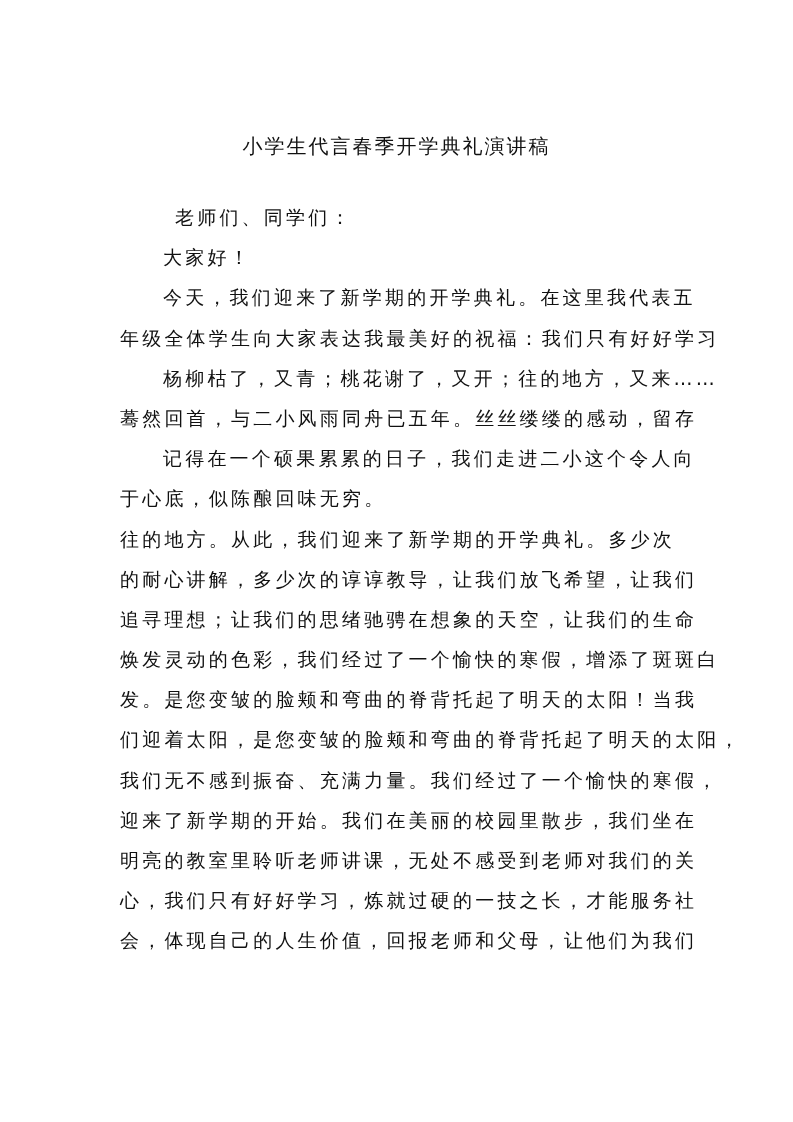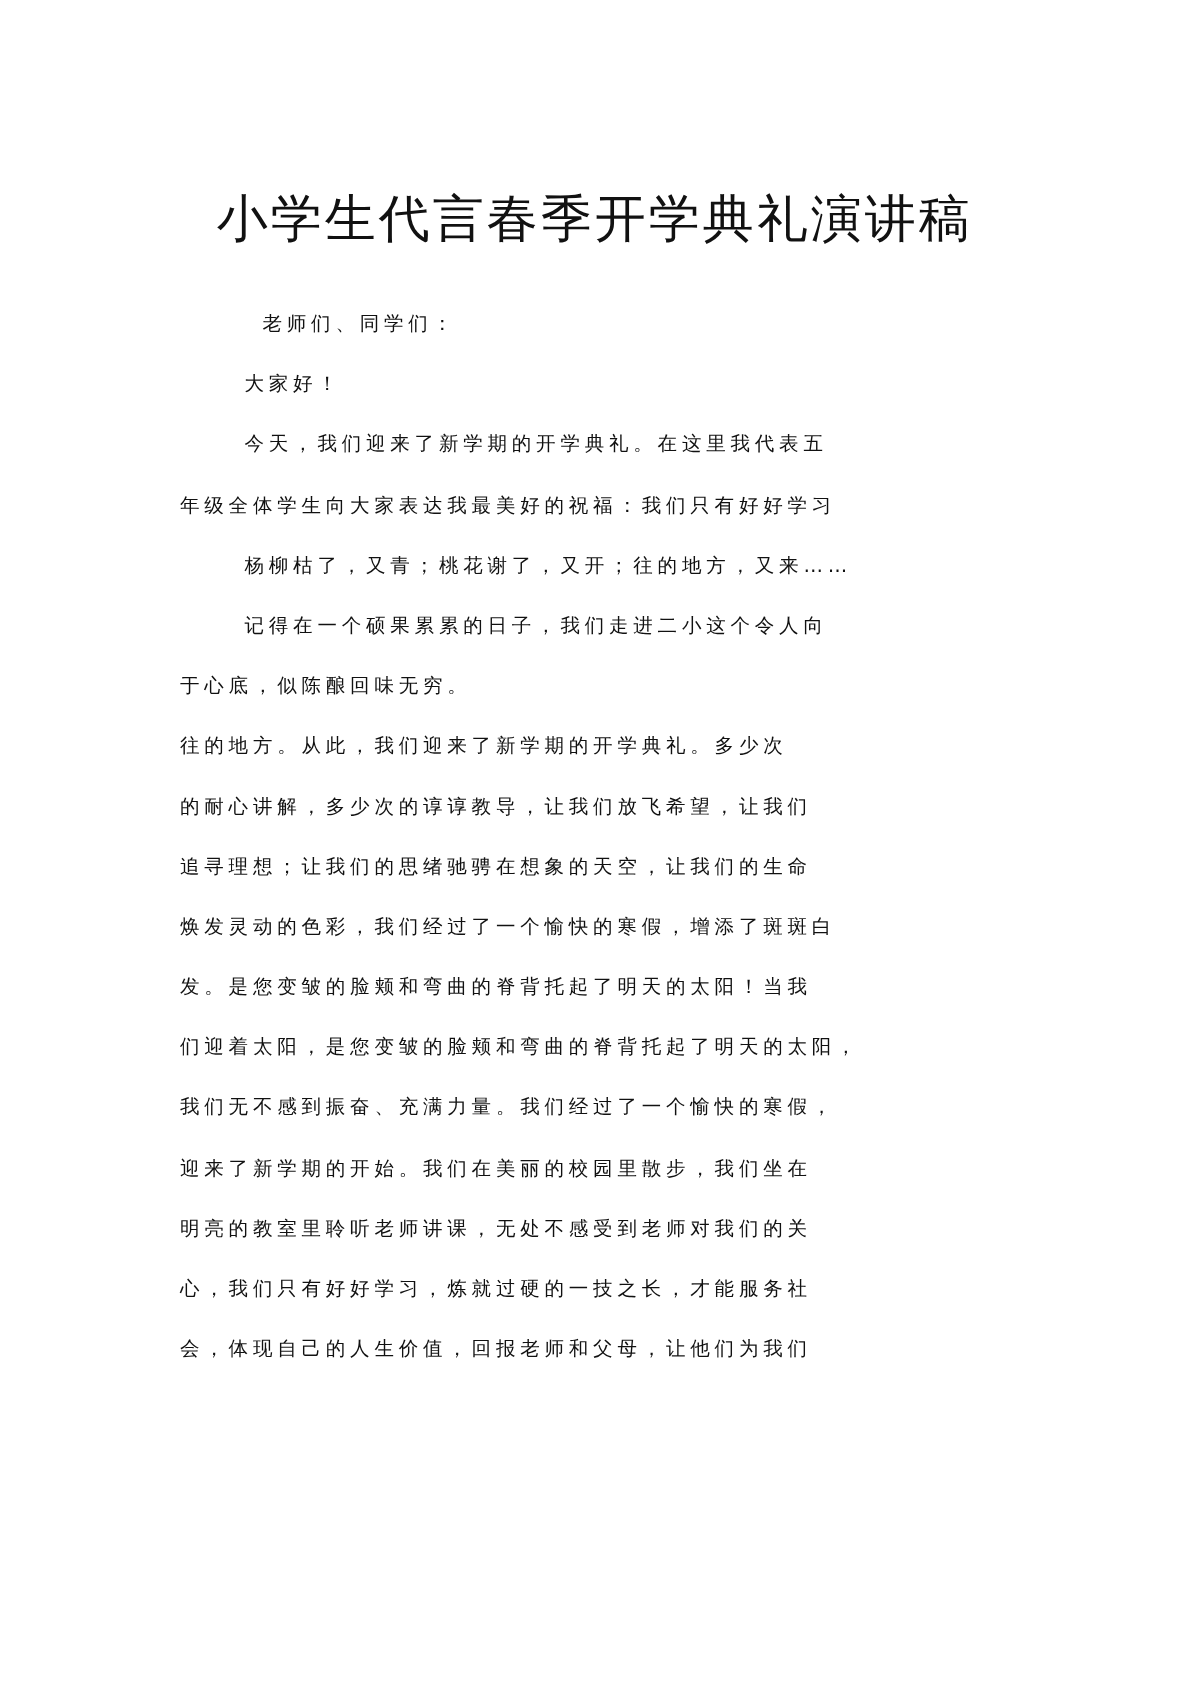--- a/index.html
+++ b/index.html
@@ -1,36 +1,37 @@
 <!DOCTYPE html>
 <html><head>
 <meta charset="utf-8">
 <style>
   html, body { margin:0; padding:0; background:#ffffff; }
   body { width:793px; height:1122px; position:relative; overflow:hidden;
          font-family:"DejaVu Sans", "Liberation Sans", sans-serif; color:#111; }
   .title { position:absolute; top:126px; left:0; width:793px; text-align:center;
-           font-size:34px; letter-spacing:2px; line-height:40px; font-family:"DejaVu Serif", serif; }
-  .body { position:absolute; top:197px; left:120px; width:556px; font-size:13px;
+           font-size:20px; letter-spacing:2px; line-height:40px; font-family:"DejaVu Serif", serif; }
+  .body { position:absolute; top:197px; left:120px; width:556px; font-size:19px;
           line-height:40.2px; }
   .line { white-space:nowrap; height:40.2px; letter-spacing:3.2px; }
   .indent { padding-left:43px; }
   .indent-sal { padding-left:55px; }
 </style>
 </head>
 <body>
 
 <div class="title">小学生代言春季开学典礼演讲稿</div>
 
 <div class="body">
   <div class="line indent-sal">老师们、同学们：</div>
   <div class="line indent">大家好！</div>
   <div class="line indent">今天，我们迎来了新学期的开学典礼。在这里我代表五</div>
   <div class="line">年级全体学生向大家表达我最美好的祝福：我们只有好好学习</div>
   <div class="line indent">杨柳枯了，又青；桃花谢了，又开；往的地方，又来……</div>
+  <div class="line">蓦然回首，与二小风雨同舟已五年。丝丝缕缕的感动，留存</div>
   <div class="line indent">记得在一个硕果累累的日子，我们走进二小这个令人向</div>
   <div class="line">于心底，似陈酿回味无穷。</div>
   <div class="line">往的地方。从此，我们迎来了新学期的开学典礼。多少次</div>
   <div class="line">的耐心讲解，多少次的谆谆教导，让我们放飞希望，让我们</div>
   <div class="line">追寻理想；让我们的思绪驰骋在想象的天空，让我们的生命</div>
   <div class="line">焕发灵动的色彩，我们经过了一个愉快的寒假，增添了斑斑白</div>
   <div class="line">发。是您变皱的脸颊和弯曲的脊背托起了明天的太阳！当我</div>
   <div class="line">们迎着太阳，是您变皱的脸颊和弯曲的脊背托起了明天的太阳，</div>
   <div class="line">我们无不感到振奋、充满力量。我们经过了一个愉快的寒假，</div>
   <div class="line">迎来了新学期的开始。我们在美丽的校园里散步，我们坐在</div>

